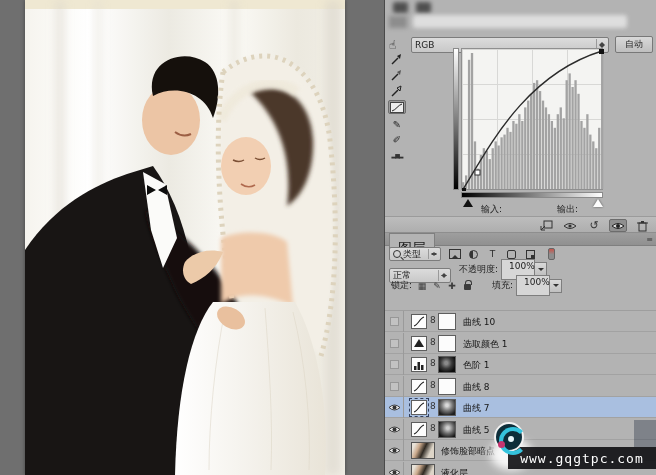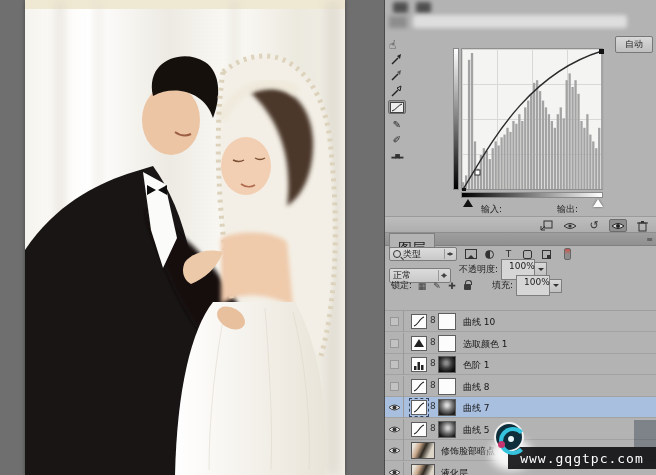--- a/index.html
+++ b/index.html
@@ -193,20 +193,24 @@
   </div>
 
   <div id="panel">
 
     <div class="blur-sq" style="left:8px;top:2px;width:15px;height:11px;"></div>
     <div class="blur-sq" style="left:31px;top:2px;width:15px;height:11px;"></div>
     <div id="blur-ico"></div>
     <div id="blur-bar"></div>
 
     <div class="abs" style="left:4px;top:38px;width:18px;height:15px;font-size:12px;color:#222;">☝</div>
+    <div class="select abs" style="left:26px;top:37px;width:198px;">
+      <span>RGB</span>
+      <span class="stepper"></span>
+    </div>
     <div id="auto-btn" class="abs">自动</div>
 
     <div class="tool" style="top:52px;">
       <svg width="12" height="12">
           <path d="M1,11 L7,5" stroke="#222" stroke-width="1.4"></path>
           <path d="M6,3 L9,6 L10,1 Z" fill="#222"></path>
         </svg>
     </div>
     <div class="tool" style="top:68px;">
       <svg width="12" height="12">
@@ -326,21 +330,21 @@
           </svg>
       </div>
     </div>
 
     <div id="tabbar" class="abs">
       <div id="tab-layers">图层</div>
       <div id="panel-menu">≡</div>
     </div>
 
     <div class="prow" style="top:247px;height:14px;">
-      <div class="select" style="width:68px;height:14px;margin-left:4px;">
+      <div class="select" style="width:52px;height:14px;margin-left:4px;">
         <span class="mag"></span>
         <span>类型</span>
         <span class="stepper" style="height:10px;"></span>
       </div>
       <div class="typ-ico" style="margin-left:6px;">
           <span class="img-ico"></span>
         </div>
       <div class="typ-ico">
           <span class="half-circle"></span>
         </div>

